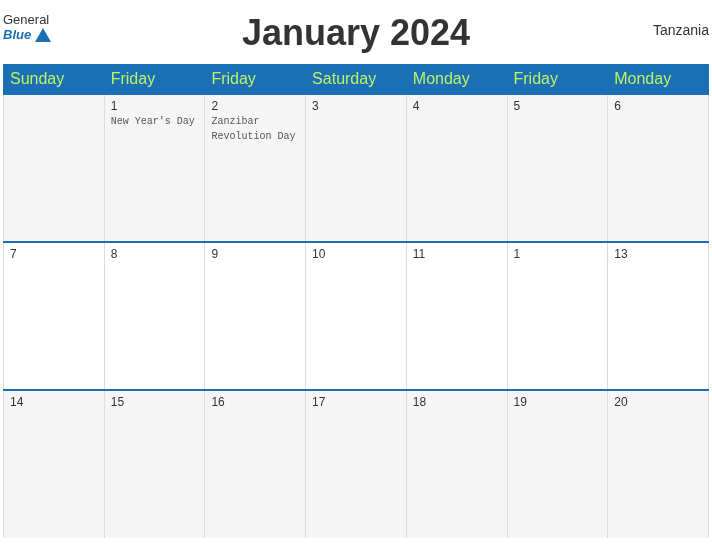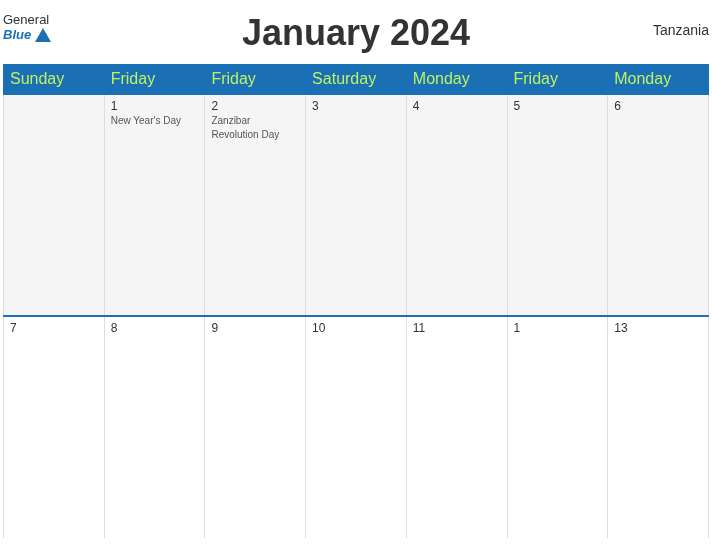--- a/index.html
+++ b/index.html
@@ -105,20 +105,21 @@
     .day-number {
       font-size: 12px;
       color: #333;
       display: block;
     }
     .holiday-name {
       font-size: 10px;
       color: #555;
       margin-top: 9px;
       line-height: 1.3;
+      font-family: Liberation Mono, monospace;
     }
   </style>
 </head>
 <body>
 
 <div class="calendar-wrapper">
   <div class="header">
     <div class="logo">
       <span class="logo-text-general">General</span>
       <span class="logo-text-blue">
@@ -176,15 +177,38 @@
           <td>
             <span class="day-number">11</span>
           </td>
           <td>
             <span class="day-number">1</span>
           </td>
           <td>
             <span class="day-number">13</span>
           </td>
         </tr>
+        <tr>
+          <td>
+            <span class="day-number">14</span>
+          </td>
+          <td>
+            <span class="day-number">15</span>
+          </td>
+          <td>
+            <span class="day-number">16</span>
+          </td>
+          <td>
+            <span class="day-number">17</span>
+          </td>
+          <td>
+            <span class="day-number">18</span>
+          </td>
+          <td>
+            <span class="day-number">19</span>
+          </td>
+          <td>
+            <span class="day-number">20</span>
+          </td>
+        </tr>
       </tbody>
   </table>
 </div>
 
 </body></html>

